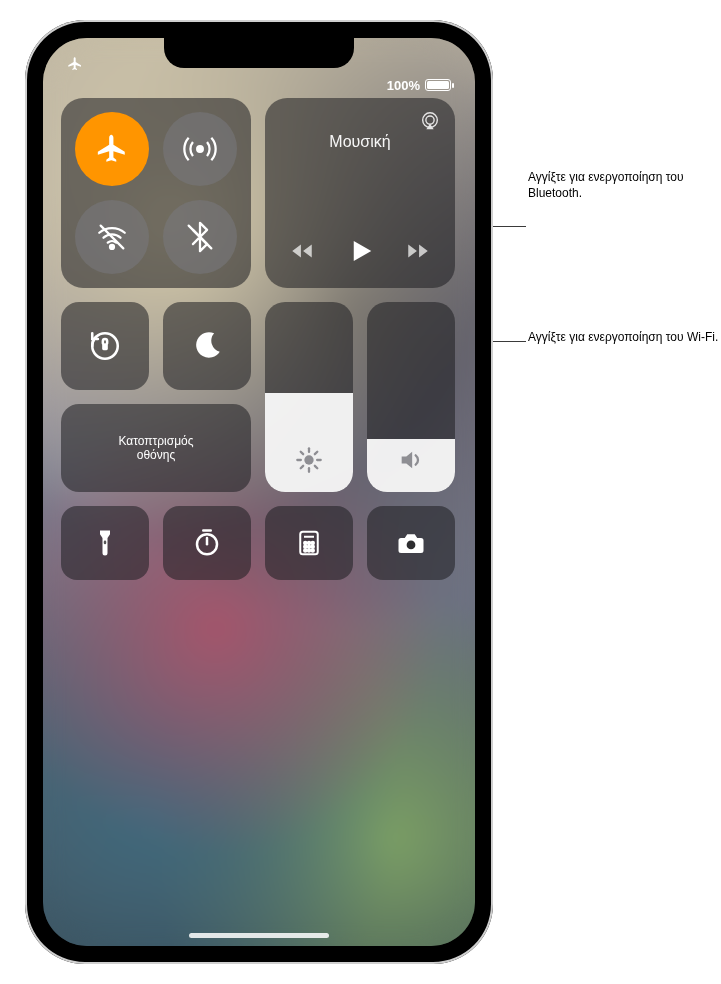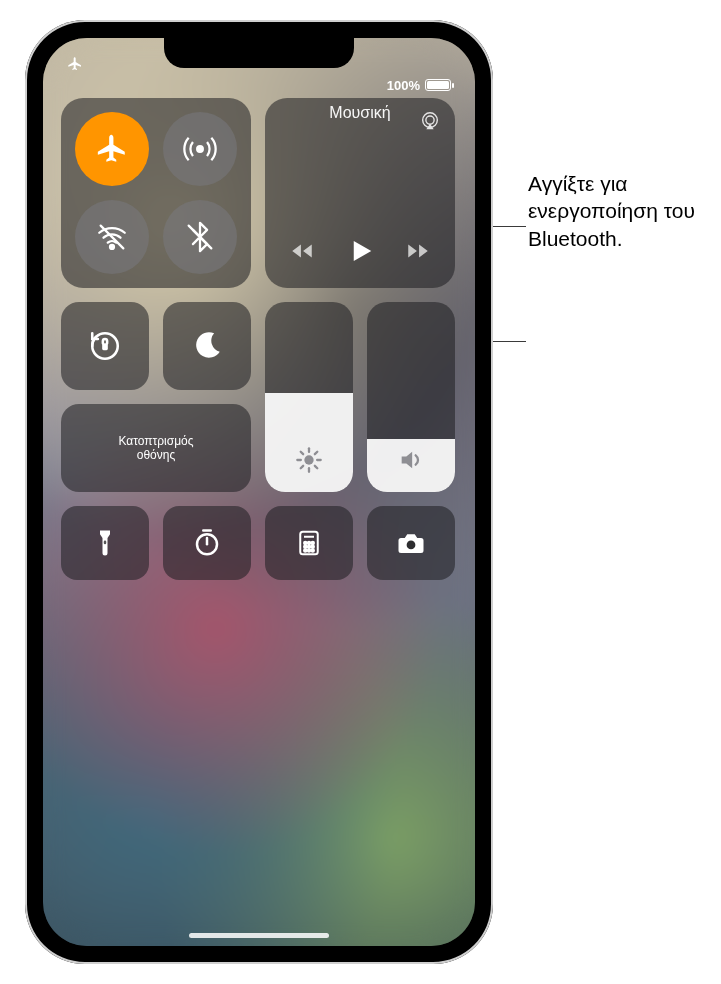--- a/index.html
+++ b/index.html
@@ -124,21 +124,21 @@
     background: rgba(120,120,125,0.55);
     display:flex; align-items:center; justify-content:center;
     color:#fff;
     justify-self:center; align-self:center;
   }
   .round-btn.active { background:#ff9500; }
   .round-btn svg { width: 34px; height: 34px; }
 
   .music {
     width: 190px; height: 190px;
-    padding: 2px 12px 10px;
+    padding: 31px 12px 10px;
     color:#fff;
     display:flex; flex-direction:column; align-items:center; justify-content:space-between;
   }
   .music .airplay {
     position:absolute; top:12px; right:14px; width:22px; height:22px;
     opacity:0.85;
   }
   .music .title { font-size: 16px; font-weight: 500; opacity:0.95; margin-top:4px;}
   .music .transport {
     display:flex; align-items:center; justify-content:center; gap:28px;
@@ -184,21 +184,21 @@
 
   .home-indicator{
     position:absolute; bottom:8px; left:50%; transform:translateX(-50%);
     width:140px; height:5px; background:rgba(255,255,255,0.85); border-radius:3px;
     z-index:6;
   }
 
   
   .callout {
     position:absolute;
-    font-size: 21px;
+    font-size: 12px;
     line-height: 1.3;
     color:#000;
     max-width: 200px;
   }
   .callout.bt { left: 528px; top: 170px; }
   .callout.wifi { left: 528px; top: 330px; }
   .lead {
     position:absolute;
     border-top: 1px solid #3a3a3a;
   }
@@ -206,20 +206,21 @@
   .lead.bt2 { left:196px; top:226px; width:0; height:54px; border-left:1px solid #3a3a3a; border-top:none;}
   .lead.wf1 { left:114px; top:341px; width:412px; height:0; }
   .lead.wf2 { left:114px; top:280px; width:0; height:61px; border-left:1px solid #3a3a3a; border-top:none;}
 </style>
 </head>
 <body>
 
 <div class="stage">
 
   <div class="callout bt">Αγγίξτε για ενεργοποίηση του Bluetooth.</div>
+  <div class="callout wifi">Αγγίξτε για ενεργοποίηση του Wi-Fi.</div>
   <div class="lead bt1"></div>
   <div class="lead bt2"></div>
   <div class="lead wf1"></div>
   <div class="lead wf2"></div>
 
   <div class="phone">
     <div class="side-btn silence"></div>
     <div class="side-btn volup"></div>
     <div class="side-btn voldn"></div>
     <div class="side-btn power"></div>

